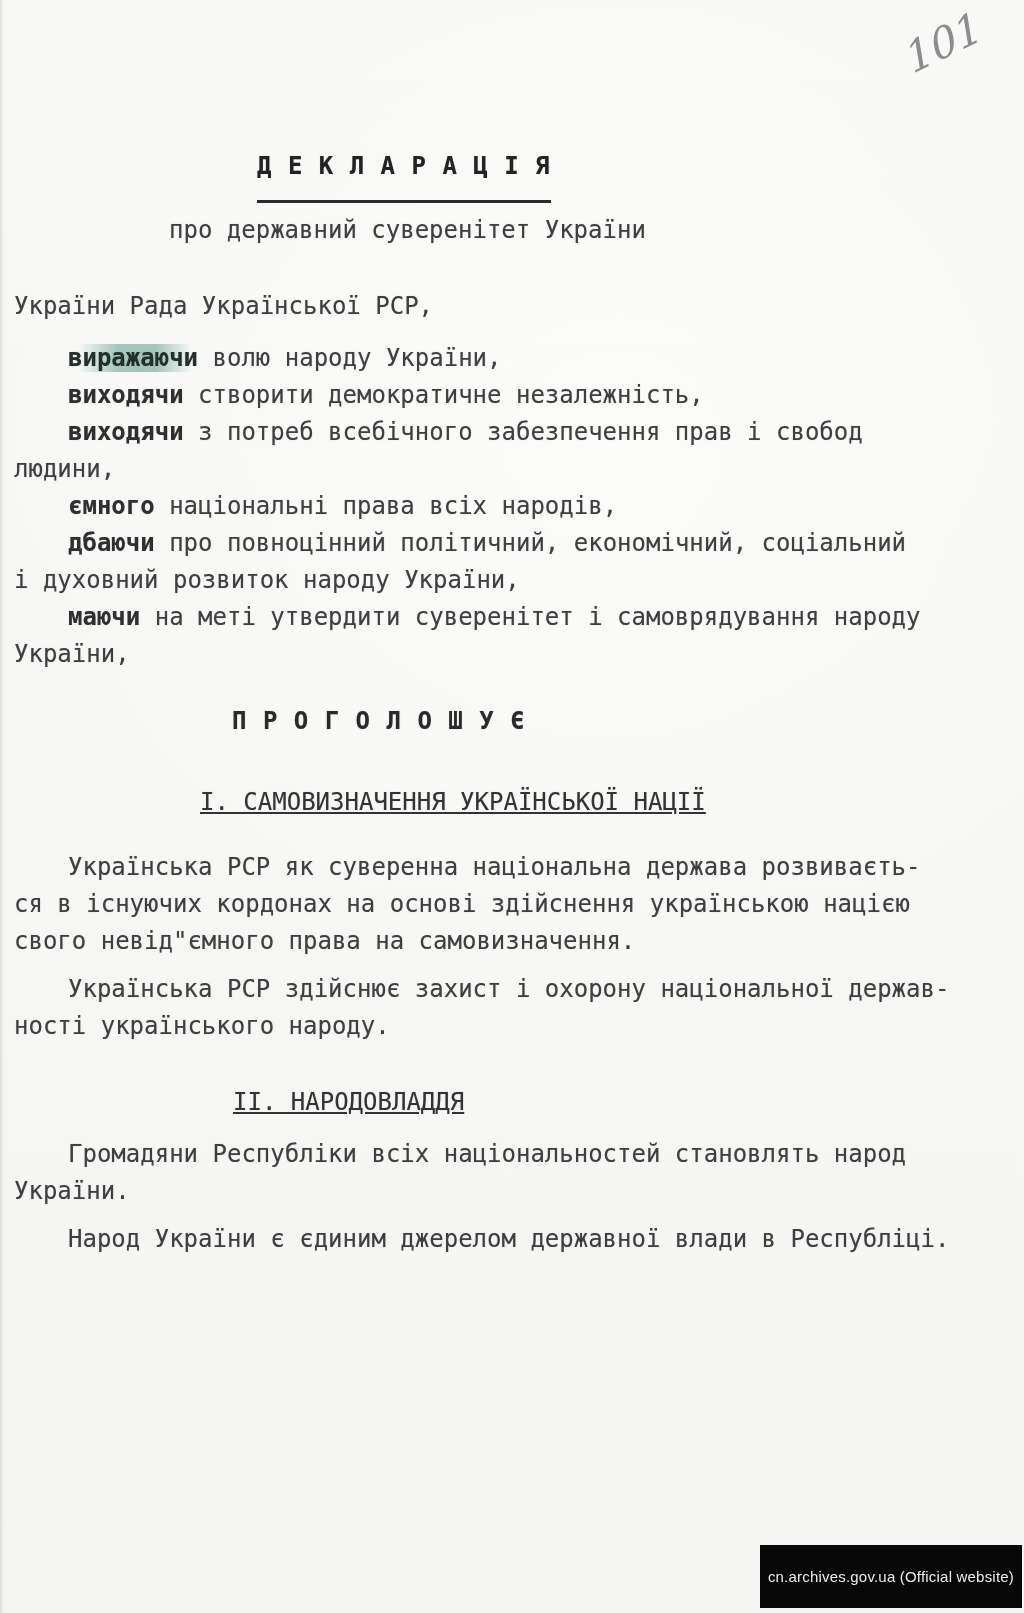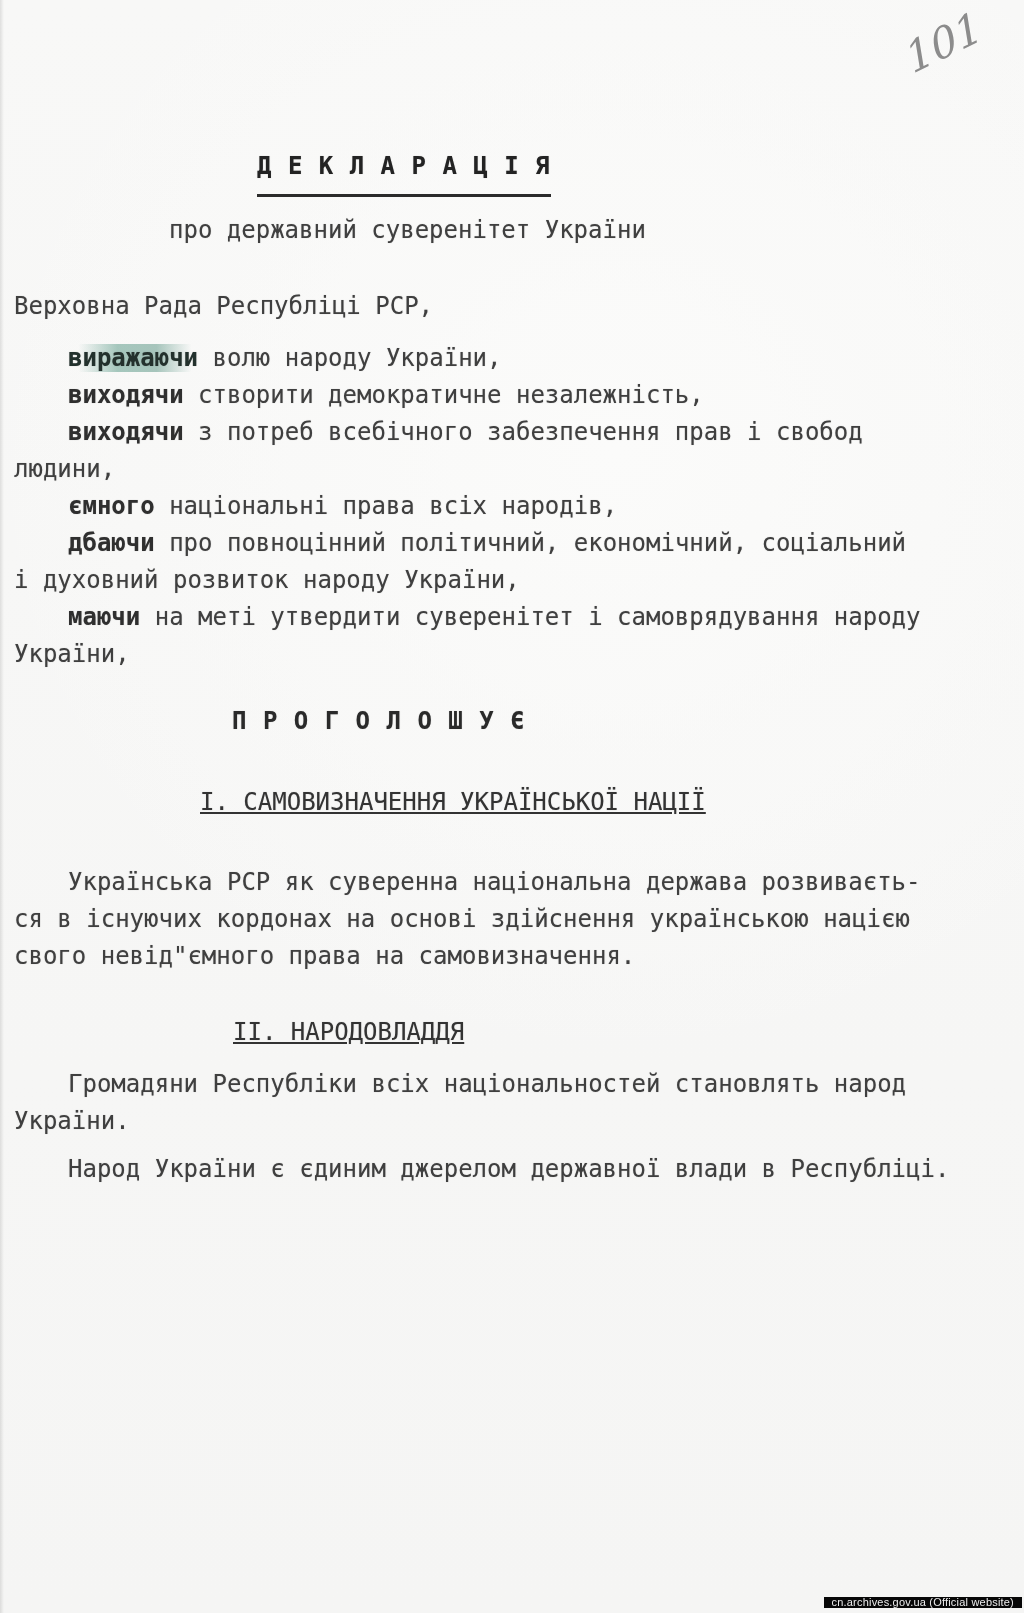--- a/index.html
+++ b/index.html
@@ -12,64 +12,64 @@
       radial-gradient(90% 55% at 60% 28%, #fbfbfa 0%, rgba(251,251,250,0) 70%),
       linear-gradient(180deg,#f8f8f7 0%,#f5f5f4 100%);
     font-family:"DejaVu Sans Mono","Liberation Mono",monospace;
     font-size:24px;line-height:37px;color:#3f3f3f;
     text-shadow:0 0 1px rgba(64,64,64,.35);
     overflow:hidden;
   }
   .edge{position:absolute;left:0;top:0;bottom:0;width:4px;
     background:linear-gradient(90deg,rgba(0,0,0,.10),rgba(0,0,0,0));pointer-events:none;}
   .title{margin:0 0 0 243px;font-weight:bold;color:#232323;white-space:nowrap;}
-  .title-inner{border-bottom:3px solid #2b2b2b;padding-bottom:14px;letter-spacing:1px;}
+  .title-inner{border-bottom:3px solid #2b2b2b;padding-bottom:20px;letter-spacing:1px;}
   .subtitle{margin:27px 0 0 155px;}
   .intro{margin:39px 0 0 0;}
   p{margin:0;}
   .pre-item{text-indent:54px;white-space:pre-line;}
   .pre-first{margin-top:15px;}
   .lead{font-weight:bold;color:#2f2f2f;
     text-decoration-thickness:2px;text-underline-offset:4px;}
   .lead.green{
     background:linear-gradient(90deg, rgba(63,138,117,0) 8%, rgba(63,138,117,.45) 38%,
       rgba(52,124,104,.42) 68%, rgba(63,138,117,0) 95%);
     color:#23312d;}
   .proclaims{margin:30px 0 0 218px;font-weight:bold;letter-spacing:1px;color:#2a2a2a;white-space:nowrap;}
   .para{text-indent:54px;white-space:pre-line;}
   .p-procl{margin-top:18px;}
   .h-sec{color:#333333;white-space:nowrap;text-decoration:underline;}
   .h-one{margin:44px 0 0 186px;}
   .h-two{margin:39px 0 0 219px;}
-  .s1p1{margin-top:43px;}
+  .s1p1{margin-top:28px;}
   .s1p2{margin-top:11px;}
   .s1p3{margin-top:22px;}
   .s2p1{margin-top:15px;}
   .s2p2{margin-top:11px;}
   .handnum{position:absolute;top:22px;right:40px;
     font-family:"DejaVu Serif","Liberation Serif",serif;font-style:italic;
     font-size:42px;line-height:1;color:#8c8c8c;text-shadow:none;
     transform:rotate(-26deg) skewX(-6deg);}
   .badge{position:absolute;right:2px;bottom:5px;background:#070707;color:#ececec;
-    font-family:"Liberation Sans","DejaVu Sans",sans-serif;font-size:11px;line-height:1;
-    padding:0 8px;letter-spacing:.2px;text-shadow:none;}
+    font-family:"Liberation Sans","DejaVu Sans",sans-serif;font-size:15px;line-height:1;
+    padding:24px 8px;letter-spacing:.2px;text-shadow:none;}
 </style>
 </head>
 <body>
 
 <div class="page">
   <div class="edge"></div>
 
   <div class="handnum">101</div>
 
   <div class="title"><span class="title-inner">Д Е К Л А Р А Ц І Я</span></div>
 
   <div class="subtitle">про державний суверенітет України</div>
 
-  <p class="intro">Верховна Рада Республіці РСР,</p>
+  <p class="intro">України Рада Української РСР,</p>
 
   <p class="pre-item pre-first"><span class="lead green">виражаючи</span><span> волю народу України,</span></p>
 
   <p class="pre-item"><span class="lead">виходячи</span><span> створити демократичне незалежність,</span></p>
 
   <p class="pre-item"><span class="lead">виходячи</span><span> з потреб всебічного забезпечення прав і свобод
 людини,</span></p>
 
   <p class="pre-item"><span class="lead">ємного</span><span> національні права всіх народів,</span></p>
 
@@ -81,20 +81,22 @@
 України,</span></p>
 
   <div class="proclaims">П Р О Г О Л О Ш У Є</div>
 
 
   <div class="h-sec h-one">І. САМОВИЗНАЧЕННЯ УКРАЇНСЬКОЇ НАЦІЇ</div>
 
   <p class="para s1p1">Українська РСР як суверенна національна держава розвиваєть-
 ся в існуючих кордонах на основі здійснення українською нацією
 свого невід"ємного права на самовизначення.</p>
+  <p class="para s1p2">Українська РСР здійснює захист і охорону національної держав-
+ності українського народу.</p>
 
   <div class="h-sec h-two">ІІ. НАРОДОВЛАДДЯ</div>
 
   <p class="para s2p1">Громадяни Республіки всіх національностей становлять народ
 України.</p>
   <p class="para s2p2">Народ України є єдиним джерелом державної влади в Республіці.</p>
 
   <div class="badge">cn.archives.gov.ua (Official website)</div>
 </div>
 

